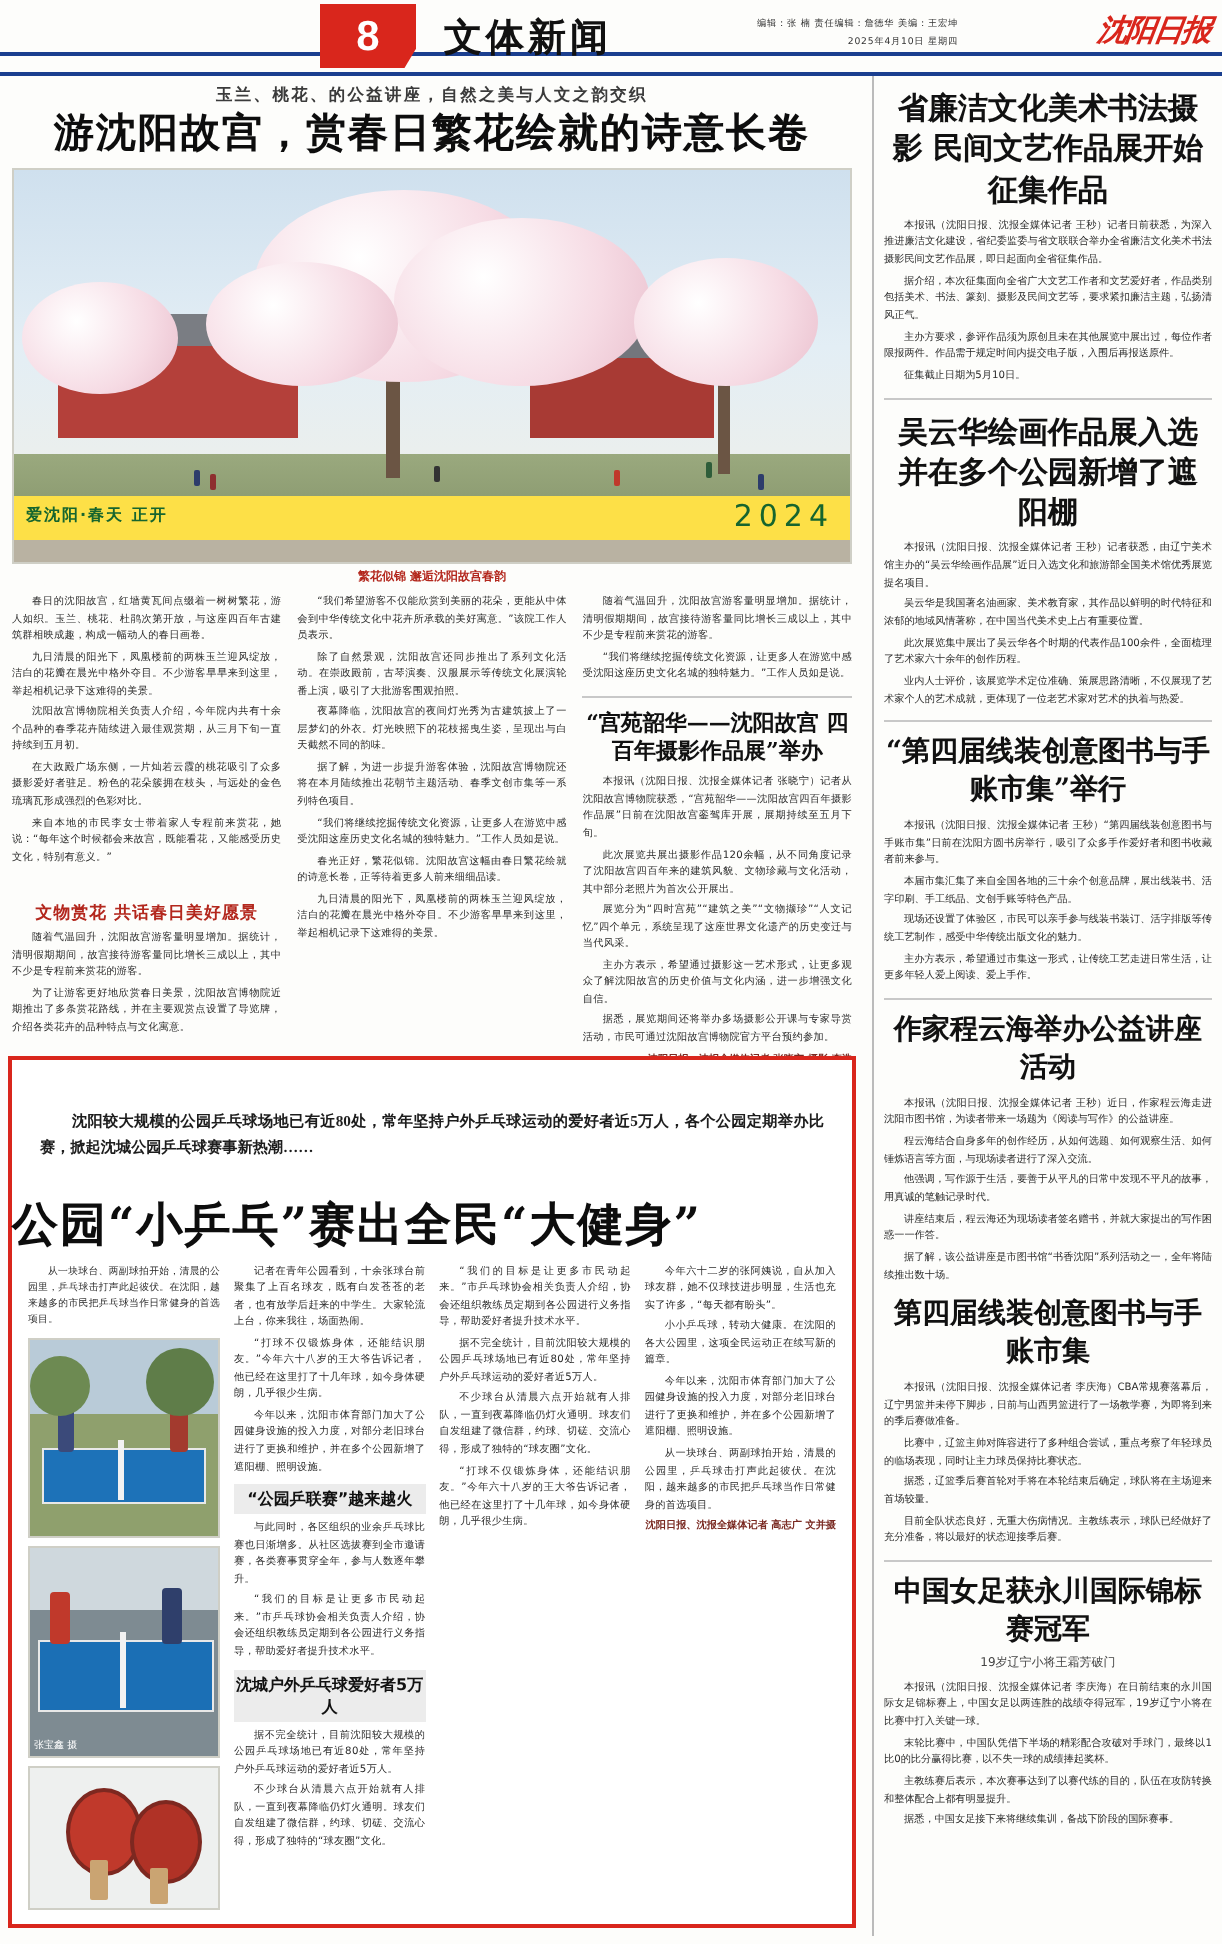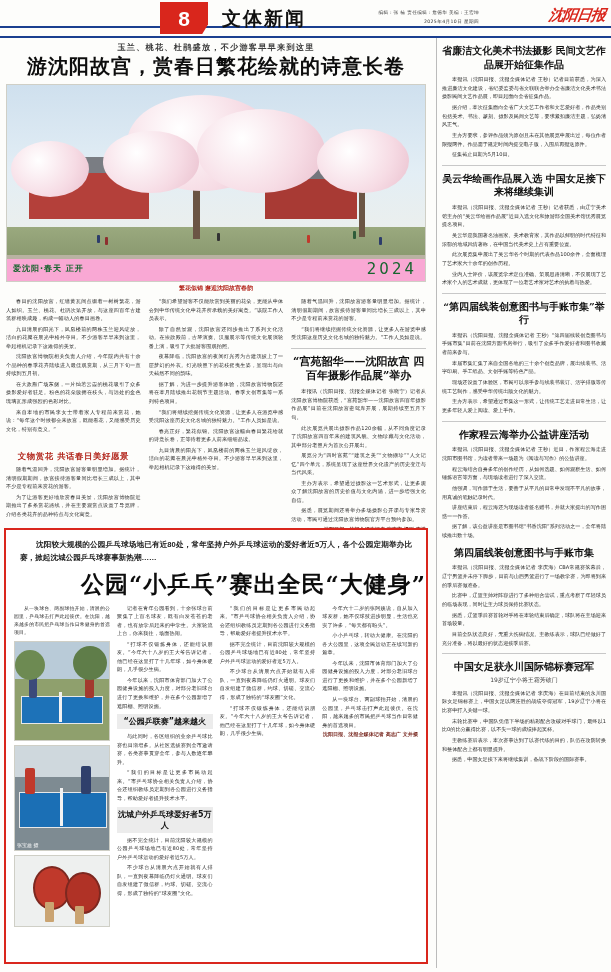--- a/index.html
+++ b/index.html
@@ -32,21 +32,21 @@
   
   .hero{position:relative;margin:0 6px;height:196px;overflow:hidden;border:1px solid #cfcfc6;}
   .sky{position:absolute;inset:0;background:linear-gradient(#cfe0ee 0%,#e3eef5 45%,#f2f0e6 100%);}
   .blossom{position:absolute;border-radius:50%;background:radial-gradient(circle at 35% 35%,#ffffff,#f6dbe4 60%,#e9bfcd);}
   .trunk{position:absolute;background:#6b5544;}
   .ground{position:absolute;left:0;right:0;bottom:0;height:54px;background:linear-gradient(#9aa97e,#7d8c63);}
   .path{position:absolute;left:0;right:0;bottom:0;height:26px;background:#b9b2a2;}
   .pal-roof{position:absolute;background:#6d6f74;border-radius:2px 2px 0 0;}
   .pal-wall{position:absolute;background:#b4403a;}
   .person{position:absolute;width:3px;height:8px;border-radius:1px;}
-  .heroband{position:absolute;left:0;right:0;bottom:0;height:22px;background:#f9a8d4;}
+  .heroband{position:absolute;left:0;right:0;bottom:11px;height:22px;background:#fde047;}
   .heroband .bandtxt{position:absolute;left:6px;top:4px;font-size:8px;color:#16652e;font-weight:700;
        font-family:"DejaVu Sans",sans-serif;letter-spacing:1px;}
   .heroband .bignum{position:absolute;right:8px;top:1px;font-size:15px;font-weight:400;color:#16652e;
        font-family:"DejaVu Sans",sans-serif;letter-spacing:3px;}
 
   .photocap{font-size:6px;color:#8a2a2a;text-align:center;margin:2px 6px 4px;font-family:"DejaVu Sans",sans-serif;}
   .cap-red{color:#b3271d;font-weight:700;}
 
   
   .leadbody{display:flex;gap:8px;margin:2px 6px 0;}
@@ -60,44 +60,44 @@
   .tx{font-size:5.1px;line-height:1.68;text-align:justify;color:#2b2b2b;letter-spacing:.15px;
       font-family:"DejaVu Sans",sans-serif;word-break:break-all;}
   .tx p{margin:0 0 2px;text-indent:10px;}
   .sig{font-size:5.1px;text-align:right;color:#7a2a22;font-weight:700;margin-top:2px;
       font-family:"DejaVu Sans",sans-serif;}
   .hr-thin{border-top:1px solid #c8c8c8;margin:6px 0;}
 
   
   .boxed{position:absolute;left:4px;top:528px;width:424px;height:436px;border:2px solid #d9261c;
        box-sizing:border-box;background:#fff;}
-  .box-lead{font-size:7.6px;line-height:1.75;color:#1d1d1d;margin:8px 14px 4px;text-align:justify;
-       font-family:Liberation Sans, sans-serif;text-indent:16px;font-weight:600;}
-  .box-headline{text-align:right;font-size:23px;font-weight:700;letter-spacing:1px;margin:4px 0 4px;
+  .box-lead{font-size:7.6px;line-height:1.75;color:#1d1d1d;margin:24px 14px 4px;text-align:justify;
+       font-family:Liberation Serif, serif;text-indent:16px;font-weight:600;}
+  .box-headline{text-align:left;font-size:23px;font-weight:700;letter-spacing:1px;margin:16px 0 4px;
        font-family:"DejaVu Serif",serif;color:#0d0d0d;}
   .box-sub{text-align:center;font-size:7.4px;color:#333;font-family:"DejaVu Sans",sans-serif;margin-bottom:4px;}
   .boxcols{display:flex;gap:7px;margin:2px 8px 0;}
   .boxcols .c{flex:1;}
   .boxsubhead{font-size:8px;font-weight:700;text-align:center;margin:4px 0 3px;color:#111;
        background:#ececec;padding:2px 0;font-family:"DejaVu Sans",sans-serif;}
 
   
   .ph{position:relative;overflow:hidden;border:1px solid #cfcfc6;margin-bottom:4px;}
   .ph .s{position:absolute;inset:0;}
   .tt-table{position:absolute;background:#1d72b8;border:1px solid #e8e8e8;}
   .tt-net{position:absolute;background:#f2f2f2;}
   .p-body{position:absolute;border-radius:2px;}
   .paddle{position:absolute;border-radius:50%;background:#c0392b;border:2px solid #7d2820;}
   .paddle-h{position:absolute;background:#caa472;border-radius:1px;}
   .vertcap{position:absolute;left:2px;bottom:2px;font-size:5px;color:#fff;font-family:"DejaVu Sans",sans-serif;}
 
   
-  .r-hl{font-size:10px;font-weight:700;text-align:center;line-height:1.35;margin:6px 0 4px;
+  .r-hl{font-size:15px;font-weight:700;text-align:center;line-height:1.35;margin:6px 0 4px;
        font-family:"DejaVu Serif",serif;color:#111;}
-  .r-hl.sm{font-size:10px;}
+  .r-hl.sm{font-size:14px;}
   .r-sub{font-size:6px;text-align:center;color:#444;margin:-2px 0 4px;font-family:"DejaVu Sans",sans-serif;}
   .r-tx{font-size:5.1px;line-height:1.7;text-align:justify;color:#2b2b2b;font-family:"DejaVu Sans",sans-serif;
        word-break:break-all;}
   .r-tx p{margin:0 0 2px;text-indent:10px;}
 
   
   .cba{position:relative;height:40px;margin:6px 10px;display:flex;align-items:center;justify-content:center;gap:3px;}
   .cba-ball{width:34px;height:34px;border-radius:50%;
        background:conic-gradient(#e03127 0 25%,#f0a21c 0 42%,#2f9e4f 0 58%,#1f6fb5 0 75%,#d9261c 0 100%);
        position:relative;}
@@ -120,21 +120,21 @@
     <div class="sect-title">文体新闻</div>
     <div class="credits">
       <div>编辑：张  楠   责任编辑：詹德华   美编：王宏坤</div>
       <div>2025年4月10日  星期四</div>
     </div>
     <div class="nameplate">沈阳日报</div>
   </div>
 
   <div class="lead">
 
-    <div class="kicker">玉兰、桃花、杜鹃盛放，不少游客早早来到这里</div>
+    <div class="kicker">玉兰、桃花、的公益讲座，自然之美与人文之韵交织</div>
     <div class="headline">游沈阳故宫，赏春日繁花绘就的诗意长卷</div>
 
     <div class="hero">
       <div class="sky"></div>
       <div class="ground"></div>
       <div class="path"></div>
 
       <div class="pal-wall" style="left:22px;top:86px;width:120px;height:48px;"></div>
       <div class="pal-roof" style="left:14px;top:72px;width:136px;height:16px;background:#7a7d83;"></div>
       <div class="pal-wall" style="left:258px;top:92px;width:92px;height:42px;background:#a83a34;"></div>
@@ -299,21 +299,21 @@
         <p>据介绍，本次征集面向全省广大文艺工作者和文艺爱好者，作品类别包括美术、书法、篆刻、摄影及民间文艺等，要求紧扣廉洁主题，弘扬清风正气。</p>
         <p>主办方要求，参评作品须为原创且未在其他展览中展出过，每位作者限报两件。作品需于规定时间内提交电子版，入围后再报送原件。</p>
         <p>征集截止日期为5月10日。</p>
       </div>
     </div>
 
     <div class="hr-thin"></div>
 
     <div>
       <div class="r-hl">吴云华绘画作品展入选
-中国女足接下来将继续集训</div>
+并在多个公园新增了遮阳棚</div>
       <div class="r-tx">
         <p>本报讯（沈阳日报、沈报全媒体记者 王秒）记者获悉，由辽宁美术馆主办的“吴云华绘画作品展”近日入选文化和旅游部全国美术馆优秀展览提名项目。</p>
         <p>吴云华是我国著名油画家、美术教育家，其作品以鲜明的时代特征和浓郁的地域风情著称，在中国当代美术史上占有重要位置。</p>
         <p>此次展览集中展出了吴云华各个时期的代表作品100余件，全面梳理了艺术家六十余年的创作历程。</p>
         <p>业内人士评价，该展览学术定位准确、策展思路清晰，不仅展现了艺术家个人的艺术成就，更体现了一位老艺术家对艺术的执着与热爱。</p>
       </div>
     </div>
 
     <div class="hr-thin"></div>
 

